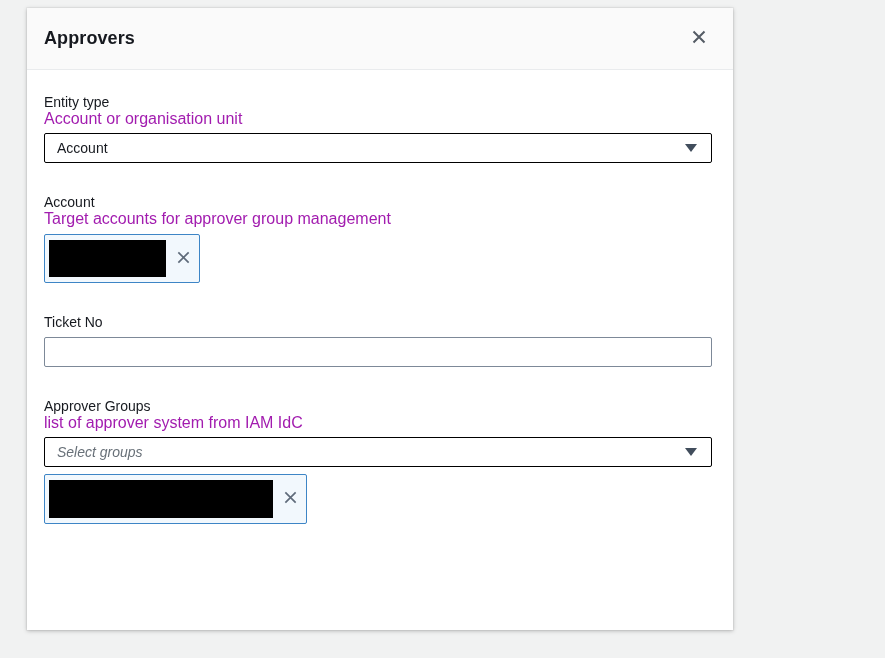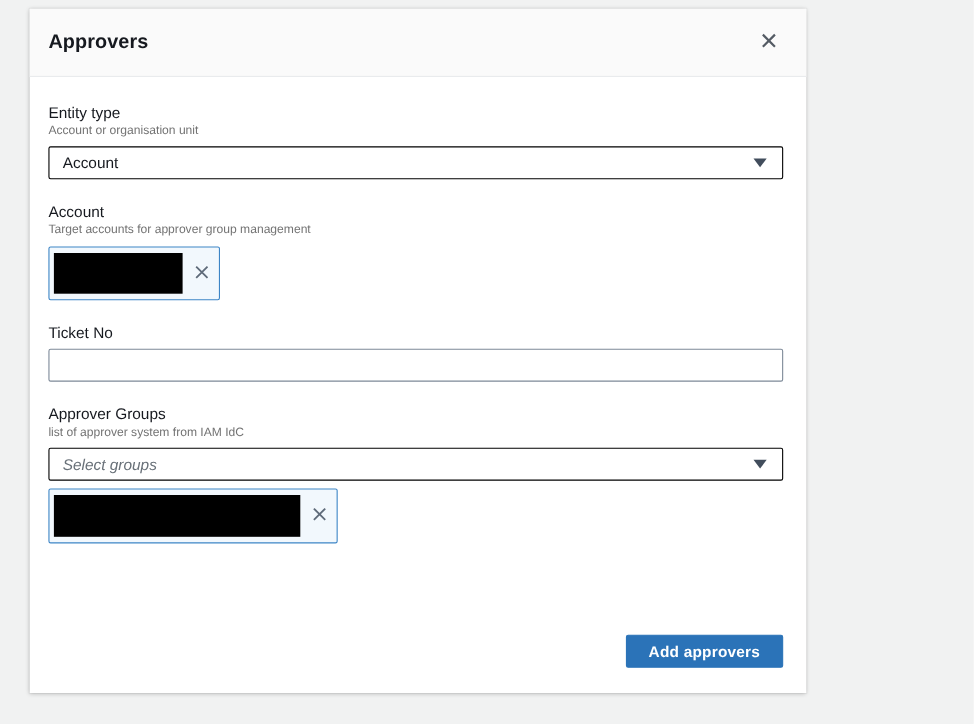--- a/index.html
+++ b/index.html
@@ -42,30 +42,30 @@
     width: 28px; height: 28px;
     display: flex; align-items: center; justify-content: center;
     color: #545b64;
   }
   .modal-body {
     padding: 23px 21px 0 17px;
     flex: 1;
     display: flex;
     flex-direction: column;
   }
-  .field { margin-bottom: 20px; }
+  .field { margin-bottom: 30px; }
   .field-label {
     font-size: 14px;
     line-height: 18px;
     color: #16191f;
   }
   .field-desc {
-    font-size: 11px;
+    font-size: 16px;
     line-height: 16px;
-    color: #737373;
+    color: #a21caf;
     margin-top: 0px;
   }
   .control {
     margin-top: 6px;
     height: 30px;
     border: 1px solid #000000;
     border-radius: 2px;
     background: #ffffff;
     display: flex;
     align-items: center;
@@ -195,17 +195,14 @@
             <svg width="15" height="15" viewBox="0 0 16 16">
               <path d="M2.5 2.5 L13.5 13.5 M13.5 2.5 L2.5 13.5" stroke="#5f6b7a" stroke-width="1.8" fill="none"></path>
             </svg>
           </span>
         </button>
       </div>
     </div>
 
   </div>
 
-  <div class="modal-footer">
-    <button class="primary-btn">Add approvers</button>
-  </div>
 
 </div>
 
 </body></html>

